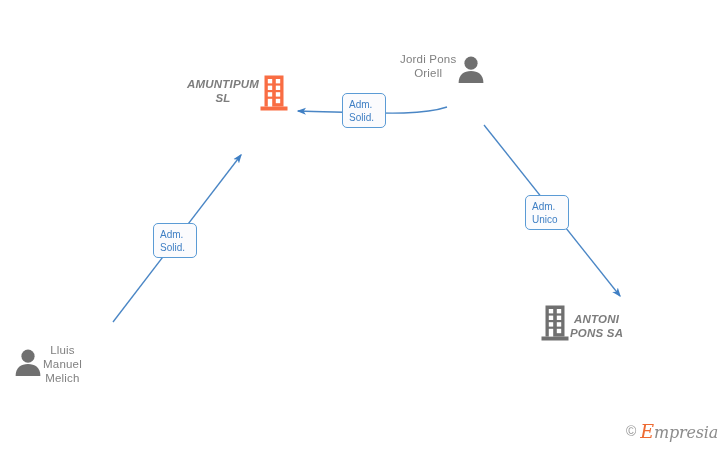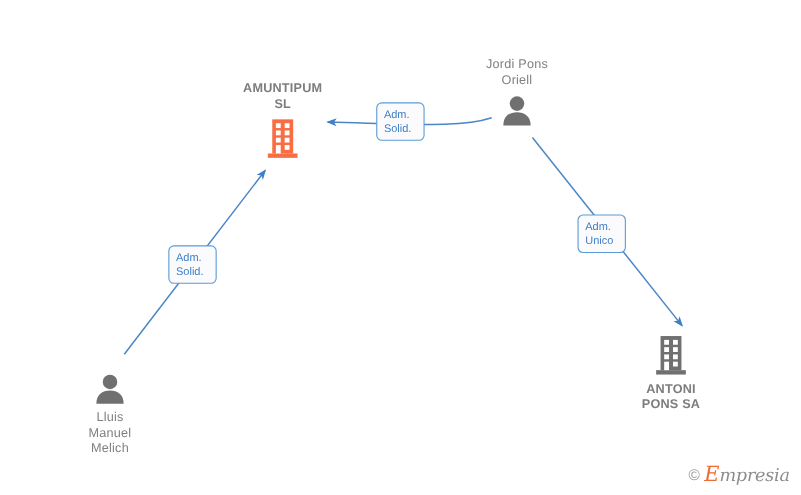--- a/index.html
+++ b/index.html
@@ -23,40 +23,41 @@
     top: 0;
     width: 728px;
     height: 450px;
     pointer-events: none;
   }
 
   
   .node {
     position: absolute;
     display: flex;
-    flex-direction: column;
+    flex-direction: row;
     align-items: center;
     width: 140px;
     margin-left: -70px;
   }
   .node .icon-wrap {
     display: block;
     line-height: 0;
   }
   .node-label {
     text-align: center;
     color: #808080;
     font-size: 11.5px;
     line-height: 14px;
     letter-spacing: 0.2px;
     white-space: pre-line;
   }
   .node-label.company {
     font-weight: bold;
     color: #7d7d7d;
+    font-style: italic;
   }
   .node-label.person {
     font-weight: normal;
     color: #808080;
   }
   .label-above { margin-bottom: 5px; }
   .label-below { margin-top: 5px; }
 
   
   .edge-label {
@@ -143,21 +144,21 @@
     <div class="node-label person label-above">Jordi Pons
 Oriell</div>
     <span class="icon-wrap">
       <svg width="30" height="30" viewBox="0 0 30 30" xmlns="http://www.w3.org/2000/svg">
         <circle cx="15" cy="9.2" r="6.6" fill="#707070"></circle>
         <path d="M 2.6 29 C 2.6 20.6 8.1 17.0 15 17.0 C 21.9 17.0 27.4 20.6 27.4 29 Z" fill="#707070"></path>
       </svg>
     </span>
   </div>
 
-  <div class="node" style="left:100px; top:338px;">
+  <div class="node" style="left:83px; top:338px;">
     <span class="icon-wrap">
       <svg width="30" height="30" viewBox="0 0 30 30" xmlns="http://www.w3.org/2000/svg">
         <circle cx="15" cy="9.2" r="6.6" fill="#707070"></circle>
         <path d="M 2.6 29 C 2.6 20.6 8.1 17.0 15 17.0 C 21.9 17.0 27.4 20.6 27.4 29 Z" fill="#707070"></path>
       </svg>
     </span>
     <div class="node-label person label-below">Lluis
 Manuel
 Melich</div>
   </div>

